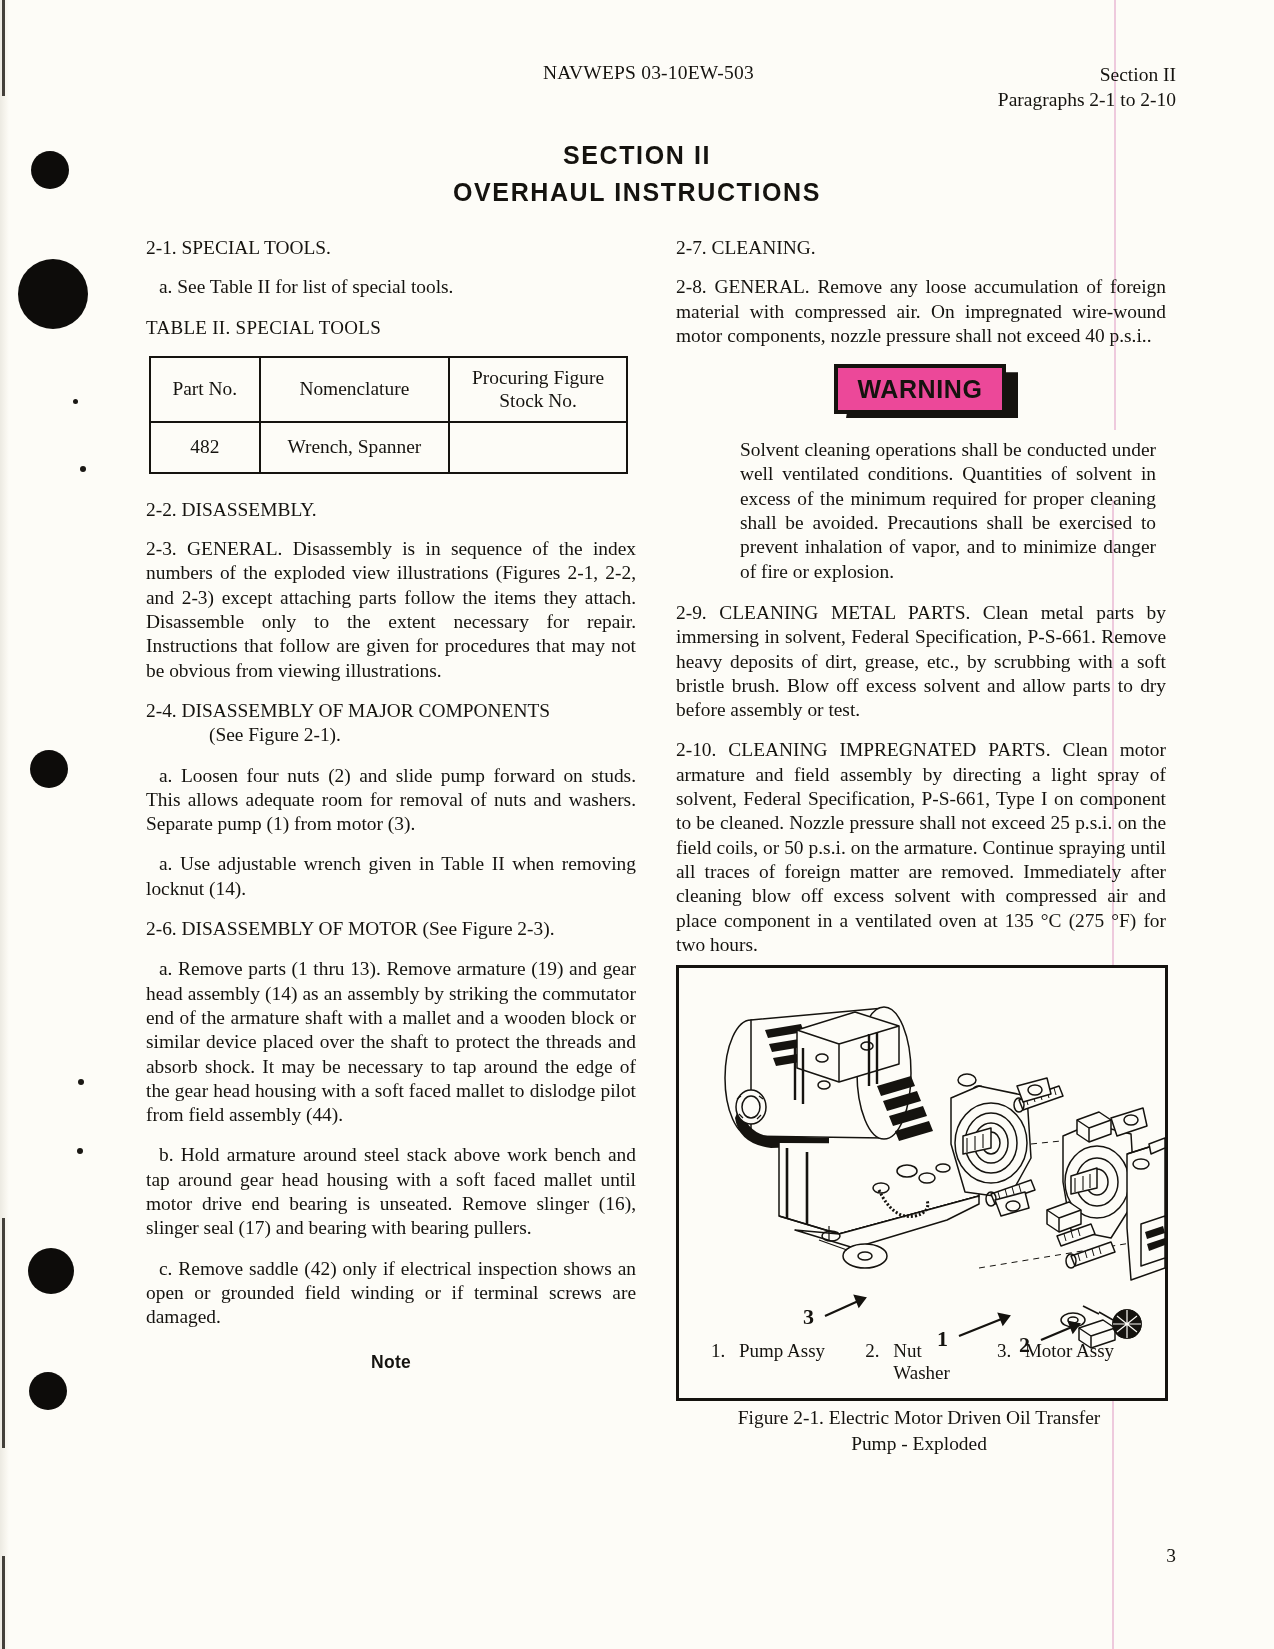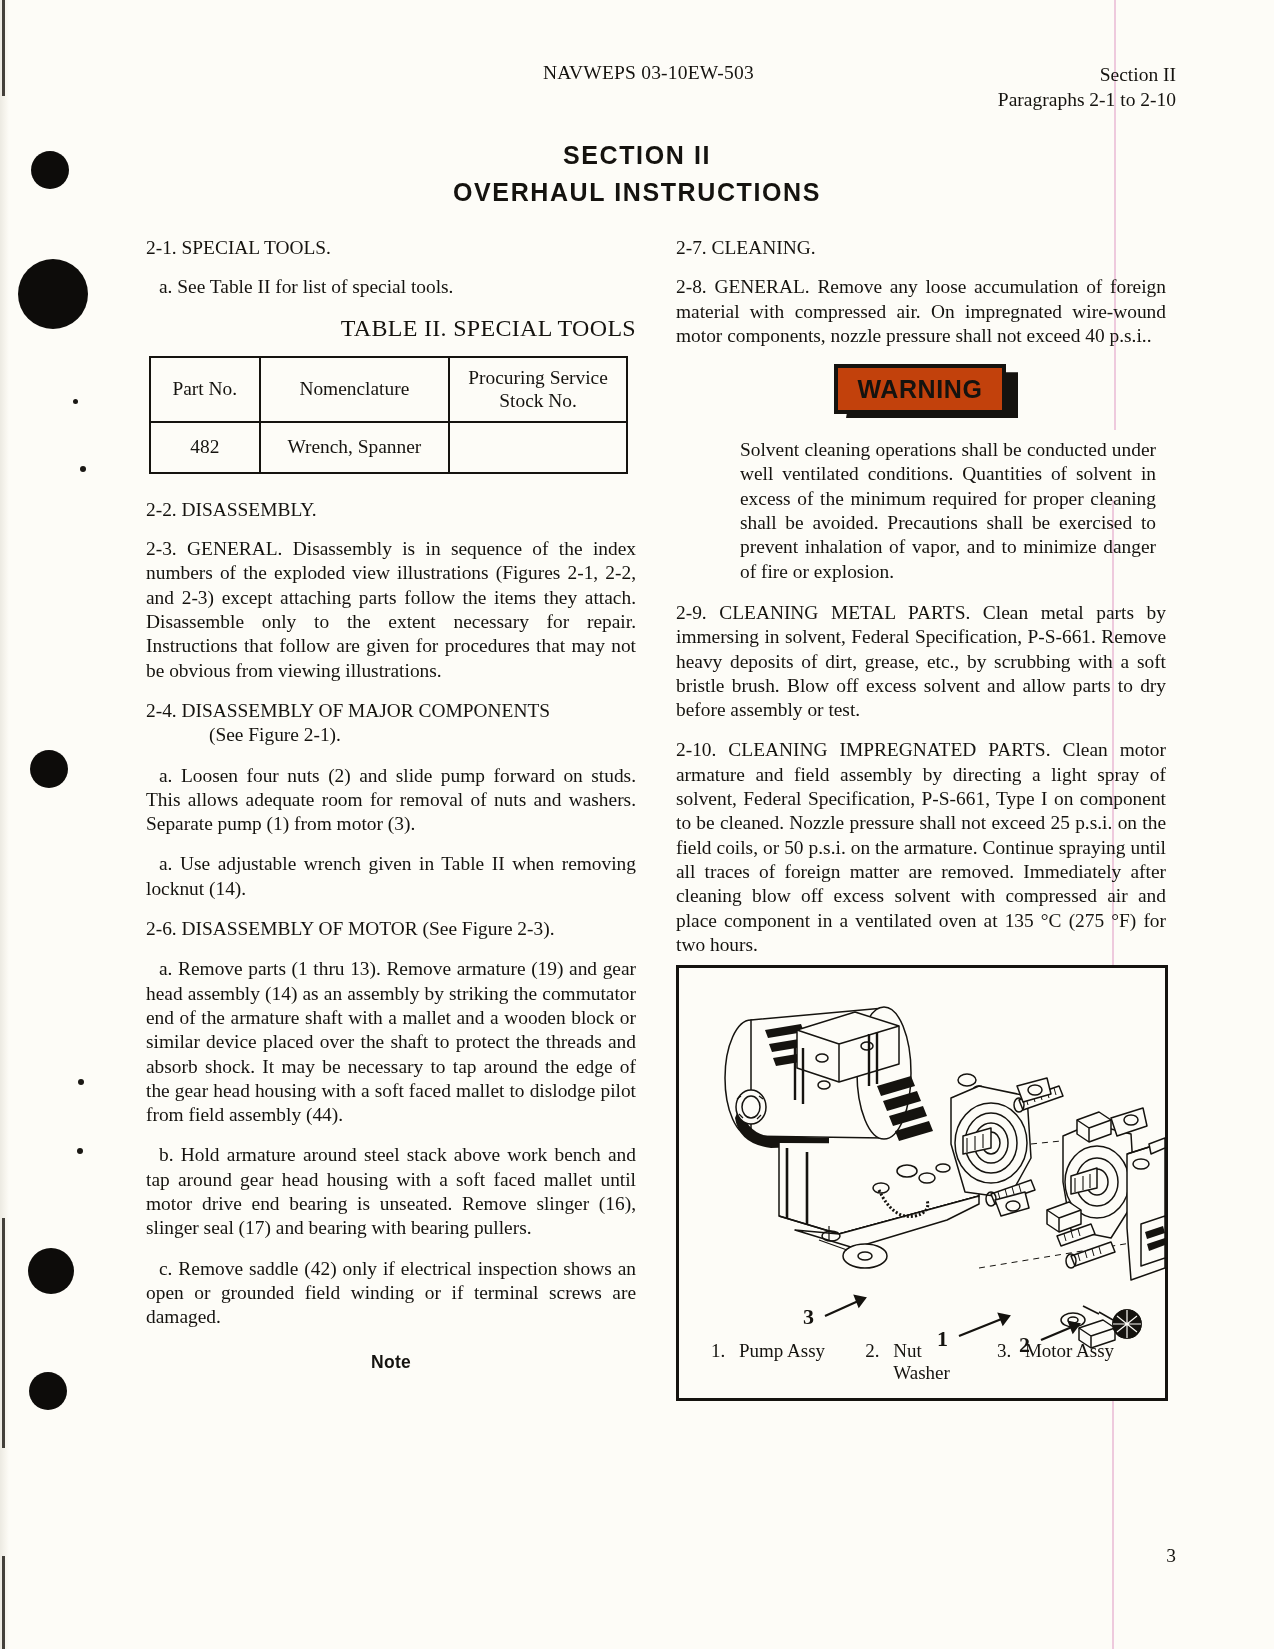--- a/index.html
+++ b/index.html
@@ -85,22 +85,22 @@
   .para { margin: 0 0 16px 0; }
   .head-para { margin: 0 0 15px 0; }
   .hang {
     margin: 0 0 16px 0;
     padding-left: 0;
   }
   .subline { display: block; padding-left: 63px; }
 
   
   .tbl-caption {
-    text-align: right;
-    font-size: 24px;
+    text-align: left;
+    font-size: 19px;
     margin: 0 0 16px 0;
     letter-spacing: .3px;
   }
   table.tools {
     border-collapse: collapse;
     width: 479px;
     margin: 0 0 24px 3px;
     font-size: 19.4px;
   }
   table.tools th, table.tools td {
@@ -127,21 +127,21 @@
     left: 170px; top: 8px;
     width: 172px; height: 46px;
     background: #15130f;
     clip-path: polygon(8px 0, 100% 0, 100% 100%, 0 100%);
   }
   .warn-box {
     position: absolute;
     left: 158px; top: 0px;
     width: 164px; height: 42px;
     border: 4px solid #15130f;
-    background: #c2410c;
+    background: #ec4899;
     display: flex;
     align-items: center;
     justify-content: center;
     font-family: "Liberation Sans", "DejaVu Sans", sans-serif;
     font-weight: bold;
     font-size: 25px;
     letter-spacing: .6px;
   }
   .warn-body {
     padding: 0 10px 0 64px;
@@ -250,21 +250,21 @@
 
     <p class="tbl-caption">TABLE II.  SPECIAL TOOLS</p>
 
     <table class="tools">
       <thead>
         <tr>
           <th class="c1">Part No.</th>
           <th class="c2">Nomenclature</th>
           <th class="c3">
             <div class="th2">
-              <div>Procuring Service</div>
+              <div>Procuring Figure</div>
               <div>Stock No.</div>
             </div>
           </th>
         </tr>
       </thead>
       <tbody>
         <tr>
           <td class="c1">482</td>
           <td class="c2">Wrench,  Spanner</td>
           <td class="c3"></td>
@@ -470,16 +470,20 @@
       <div class="leg-item i2">
         <span class="leg-num">2.</span><span>Nut</span>
         <span class="leg-sub">Washer</span>
       </div>
       <div class="leg-item i3">
         <span class="leg-num">3.</span><span>Motor Assy</span>
       </div>
     </div>
   </div>
 
+  <div class="fig-caption">
+    <div>Figure 2-1.  Electric Motor Driven Oil Transfer</div>
+    <div>Pump - Exploded</div>
+  </div>
 
   <div class="page-num">3</div>
 
 </div>
 
 </body></html>

